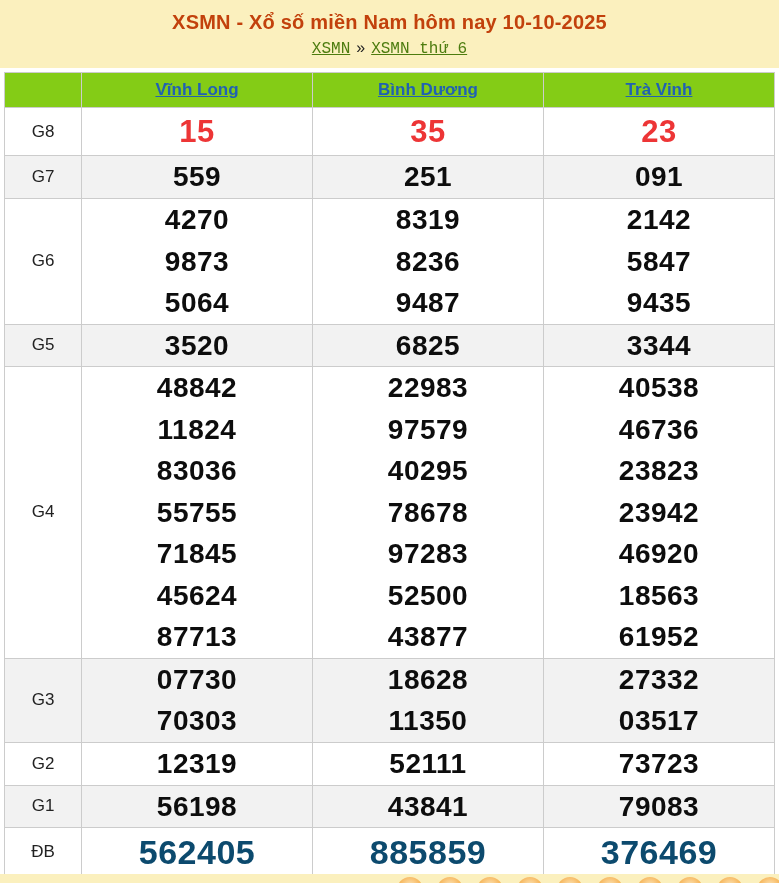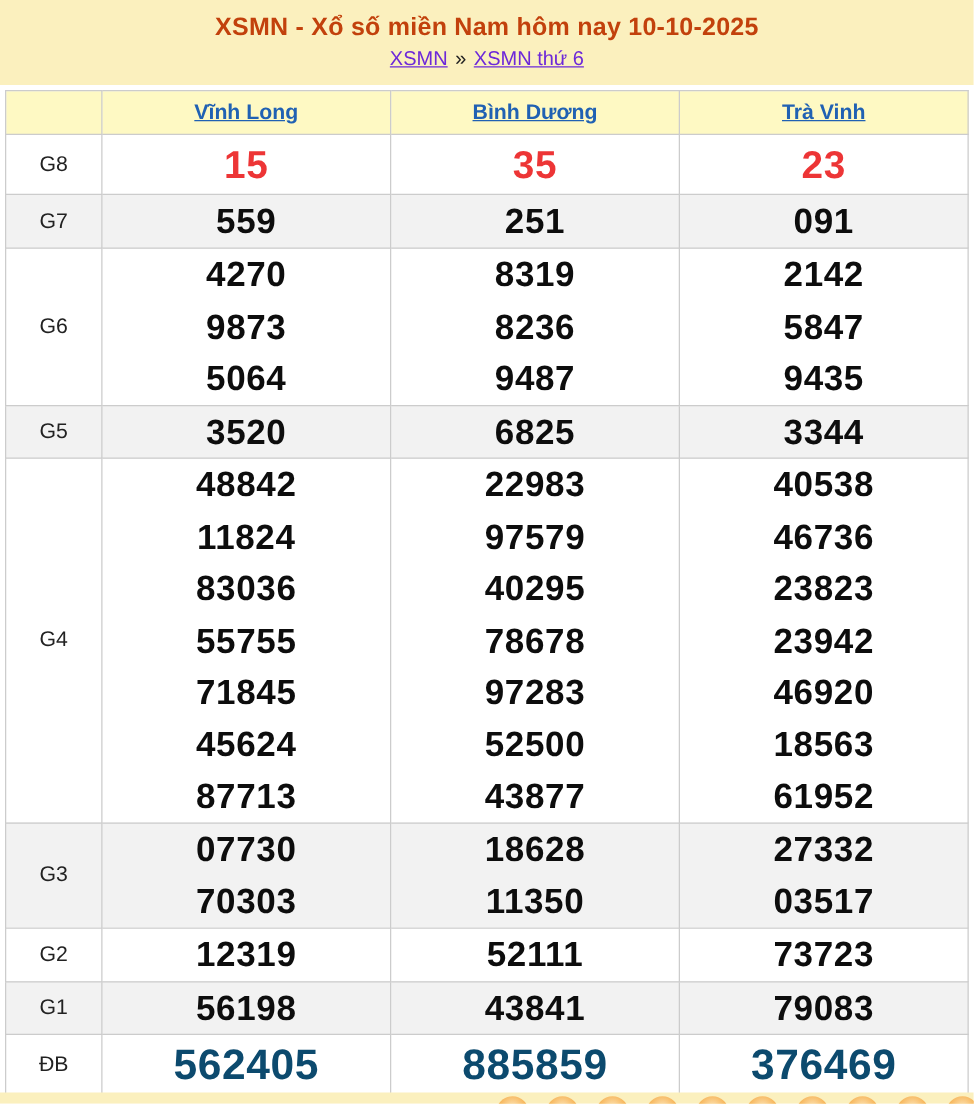--- a/index.html
+++ b/index.html
@@ -17,40 +17,40 @@
     display: flex; flex-direction: column;
     align-items: center; justify-content: center;
     gap: 5px;
   }
   .banner h1 {
     font-size: 20px; font-weight: bold; color: #c2410c;
     letter-spacing: 0.2px;
   }
   .breadcrumb { font-size: 16px; color: #333333; }
   .breadcrumb a {
-    color: #6d28d9; text-decoration: underline; cursor: pointer;
+    color: #4d7c0f; text-decoration: underline; cursor: pointer; font-family: Liberation Mono, monospace;
   }
   .breadcrumb .sep { color: #222222; margin: 0 6px; }
 
   
   .table-wrap { margin: 4px 0 0 4px; }
   table.results {
     width: 771px;
     border-collapse: collapse;
     table-layout: fixed;
     border: 1px solid #b3b3b3;
   }
   table.results th, table.results td {
     border: 1px solid #cccccc;
     text-align: center;
     vertical-align: middle;
   }
   col.c-label { width: 77px; }
   col.c-val   { width: 231px; }
-  thead tr { height: 35px; background: #fef9c3; }
+  thead tr { height: 35px; background: #84cc16; }
   thead a.col-link {
     color: #2061B3; font-weight: bold; font-size: 17px;
     text-decoration: underline; cursor: pointer;
   }
   td.prize-label {
     font-size: 17px; color: #222222; background: inherit;
     font-weight: normal;
   }
   tr.row-even { background: #ffffff; }
   tr.row-odd  { background: #F2F2F2; }

